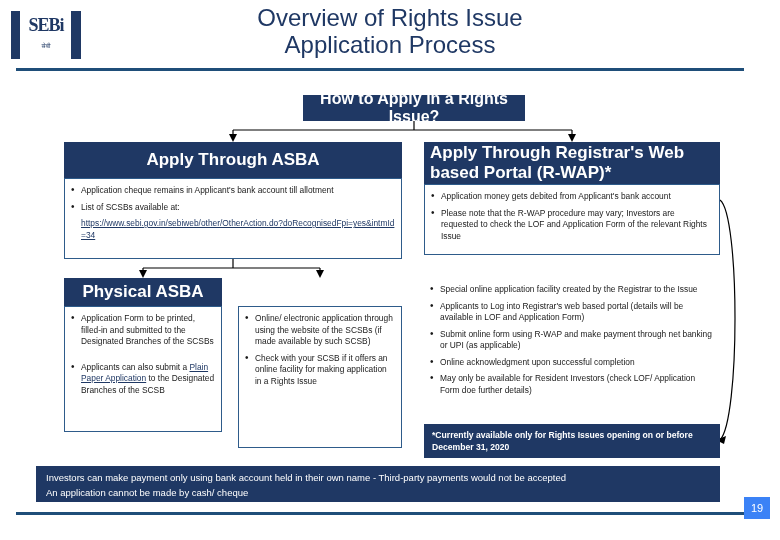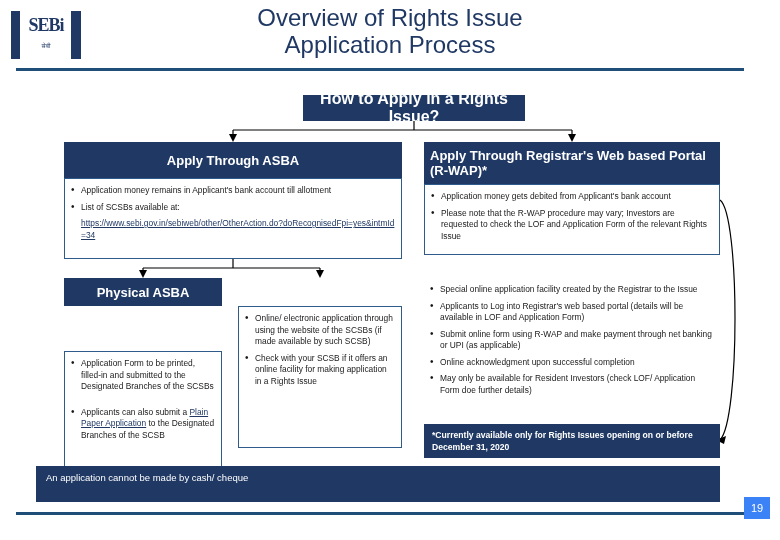--- a/index.html
+++ b/index.html
@@ -114,21 +114,21 @@
     left: 0; top: 0;
     width: 780px; height: 540px;
     pointer-events: none;
   }
 
   
   .box-head {
     position: absolute;
     background: #1f3864;
     color: #ffffff;
-    font-size: 13px;
+    font-size: 17px;
     font-weight: bold;
     display: flex;
     align-items: center;
     justify-content: center;
     text-align: center;
     padding: 2px 6px;
     box-sizing: border-box;
   }
   .box-head.left-align {
     justify-content: flex-start;
@@ -176,21 +176,21 @@
   }
 
   
   #asba-head   { left: 64px;  top: 142px; width: 338px; height: 36px; }
   #asba-body   { left: 64px;  top: 178px; width: 338px; height: 81px; }
 
   #rwap-head   { left: 424px; top: 142px; width: 296px; height: 42px; }
   #rwap-body   { left: 424px; top: 184px; width: 296px; height: 71px; }
 
   #physical-head { left: 64px; top: 278px; width: 158px; height: 28px; }
-  #physical-body { left: 64px; top: 306px; width: 158px; height: 126px; margin-top: 45px; }
+  #physical-body { left: 64px; top: 306px; width: 158px; height: 126px; }
 
   #online-head { left: 238px; top: 278px; width: 164px; height: 28px; }
   #online-body { left: 238px; top: 306px; width: 164px; height: 142px; }
 
   #rwap2-body  { left: 424px; top: 278px; width: 296px; height: 141px; }
 
   .footnote-box {
     position: absolute;
     left: 424px;
     top: 424px;
@@ -283,21 +283,21 @@
     <line x1="320" y1="268" x2="320" y2="274" stroke="#000000" stroke-width="1.2"></line>
     <polygon points="320,278 316,270 324,270" fill="#000000"></polygon>
 
     <path d="M720 200 C 740 215, 740 420, 720 440" stroke="#000000" stroke-width="1.2" fill="none"></path>
     <polygon points="716,440 726,436 724,444" fill="#000000"></polygon>
   </svg>
 
   <div class="box-head" id="asba-head">Apply Through ASBA</div>
   <div class="box-body" id="asba-body">
     <ul class="bullets">
-      <li>Application money remains in Applicant's bank account till allotment</li>
+      <li>Application cheque remains in Applicant's bank account till allotment</li>
       <li>List of SCSBs available at:</li>
       <li class="nobullet">
         <span class="link">https://www.sebi.gov.in/sebiweb/other/OtherAction.do?doRecognisedFpi=yes&amp;intmId=34</span>
       </li>
     </ul>
   </div>
 
   <div class="box-head left-align" id="rwap-head">Apply Through Registrar's Web based  Portal (R-WAP)*</div>
   <div class="box-body" id="rwap-body">
     <ul class="bullets">
@@ -328,18 +328,19 @@
       <li>Applicants to Log into Registrar's web based portal (details will be available in LOF and Application Form)</li>
       <li>Submit online form using R-WAP and make payment through net banking or UPI (as applicable)</li>
       <li>Online acknowledgment upon successful completion</li>
       <li>May only be available for Resident Investors (check LOF/ Application Form doe further details)</li>
     </ul>
   </div>
 
   <div class="footnote-box">*Currently available only for Rights Issues opening on or before December 31, 2020</div>
 
   <div class="footer-note">
+    <div>Investors can make payment only using bank account held in their own name - Third-party payments would not be accepted</div>
     <div>An application cannot be made by cash/ cheque</div>
   </div>
   <div class="footer-rule"></div>
   <div class="page-num">19</div>
 
 </div>
 
 </body></html>

